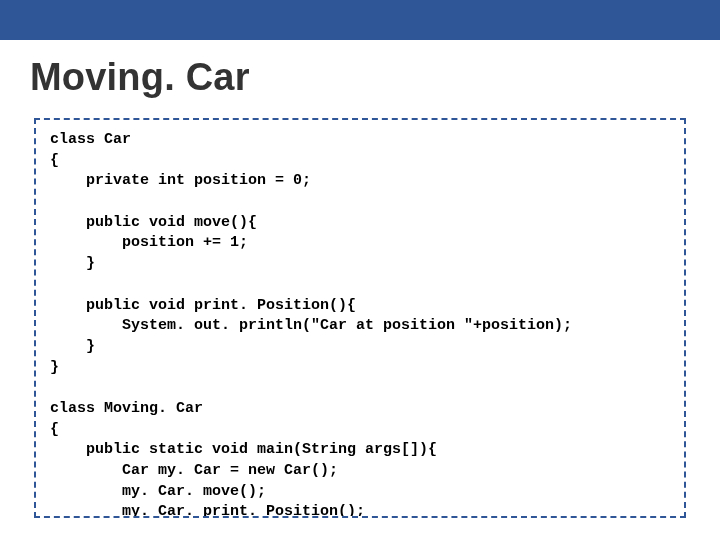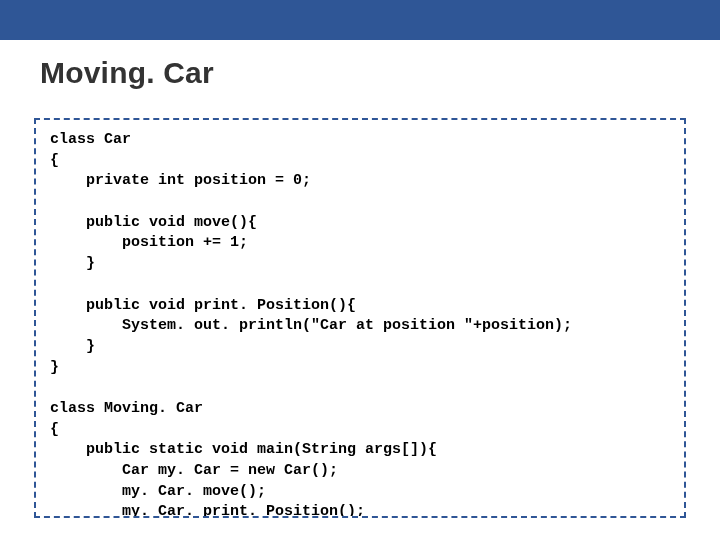--- a/index.html
+++ b/index.html
@@ -1,19 +1,19 @@
 <!DOCTYPE html>
 <html><head>
 <meta charset="utf-8">
 <style>
   * { margin: 0; padding: 0; box-sizing: border-box; }
   html, body { width: 720px; height: 540px; background: #fff; font-family: Arial, Helvetica, sans-serif; }
   .slide { width: 720px; height: 540px; position: relative; background: #fff; }
   .topbar { position: absolute; top: 0; left: 0; width: 720px; height: 40px; background: #2f5696; }
-  .title { position: absolute; top: 56px; left: 40px; font-size: 30px; font-weight: 600; color: #333; letter-spacing: 0.2px; }
+  .title { position: absolute; top: 56px; left: 30px; font-size: 38px; font-weight: 600; color: #333; letter-spacing: 0.2px; }
   .codebox {
     position: absolute;
     top: 118px; left: 34px;
     width: 652px; height: 400px;
     border: 2px dashed #2f5696;
     padding: 10px 14px 10px 14px;
     overflow: hidden;
   }
   .code {
     font-family: "Courier New", Courier, monospace;

